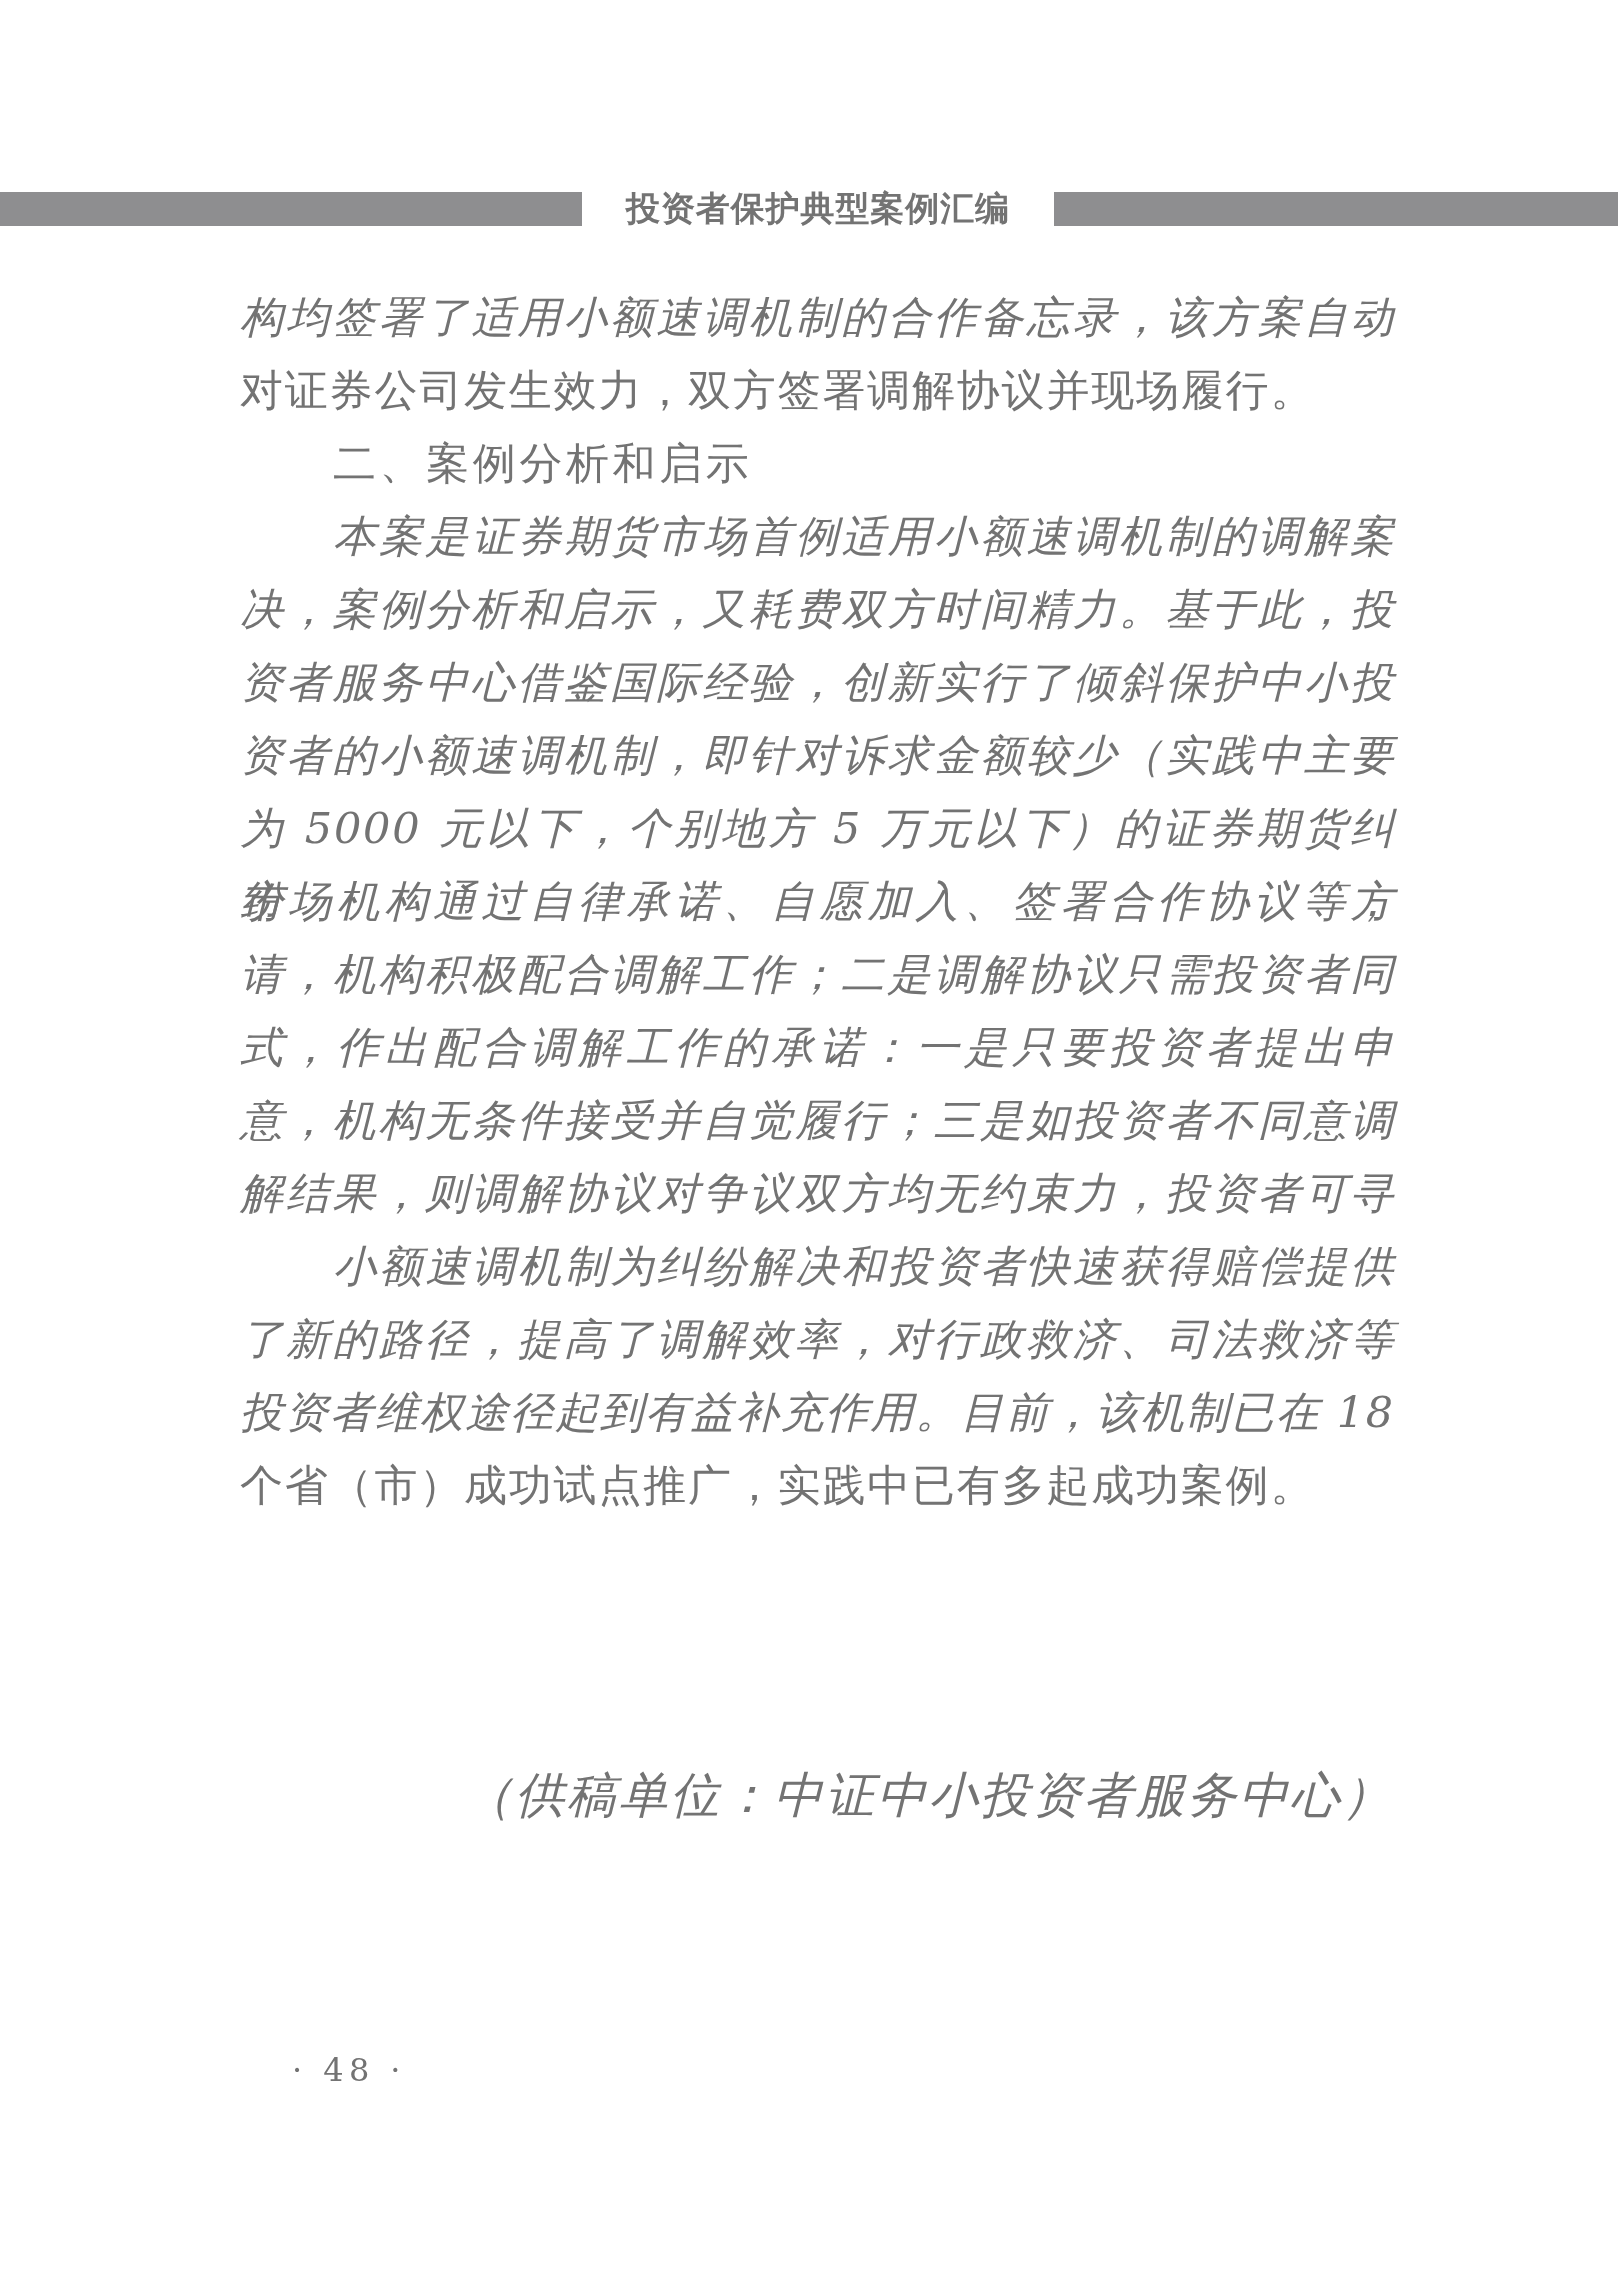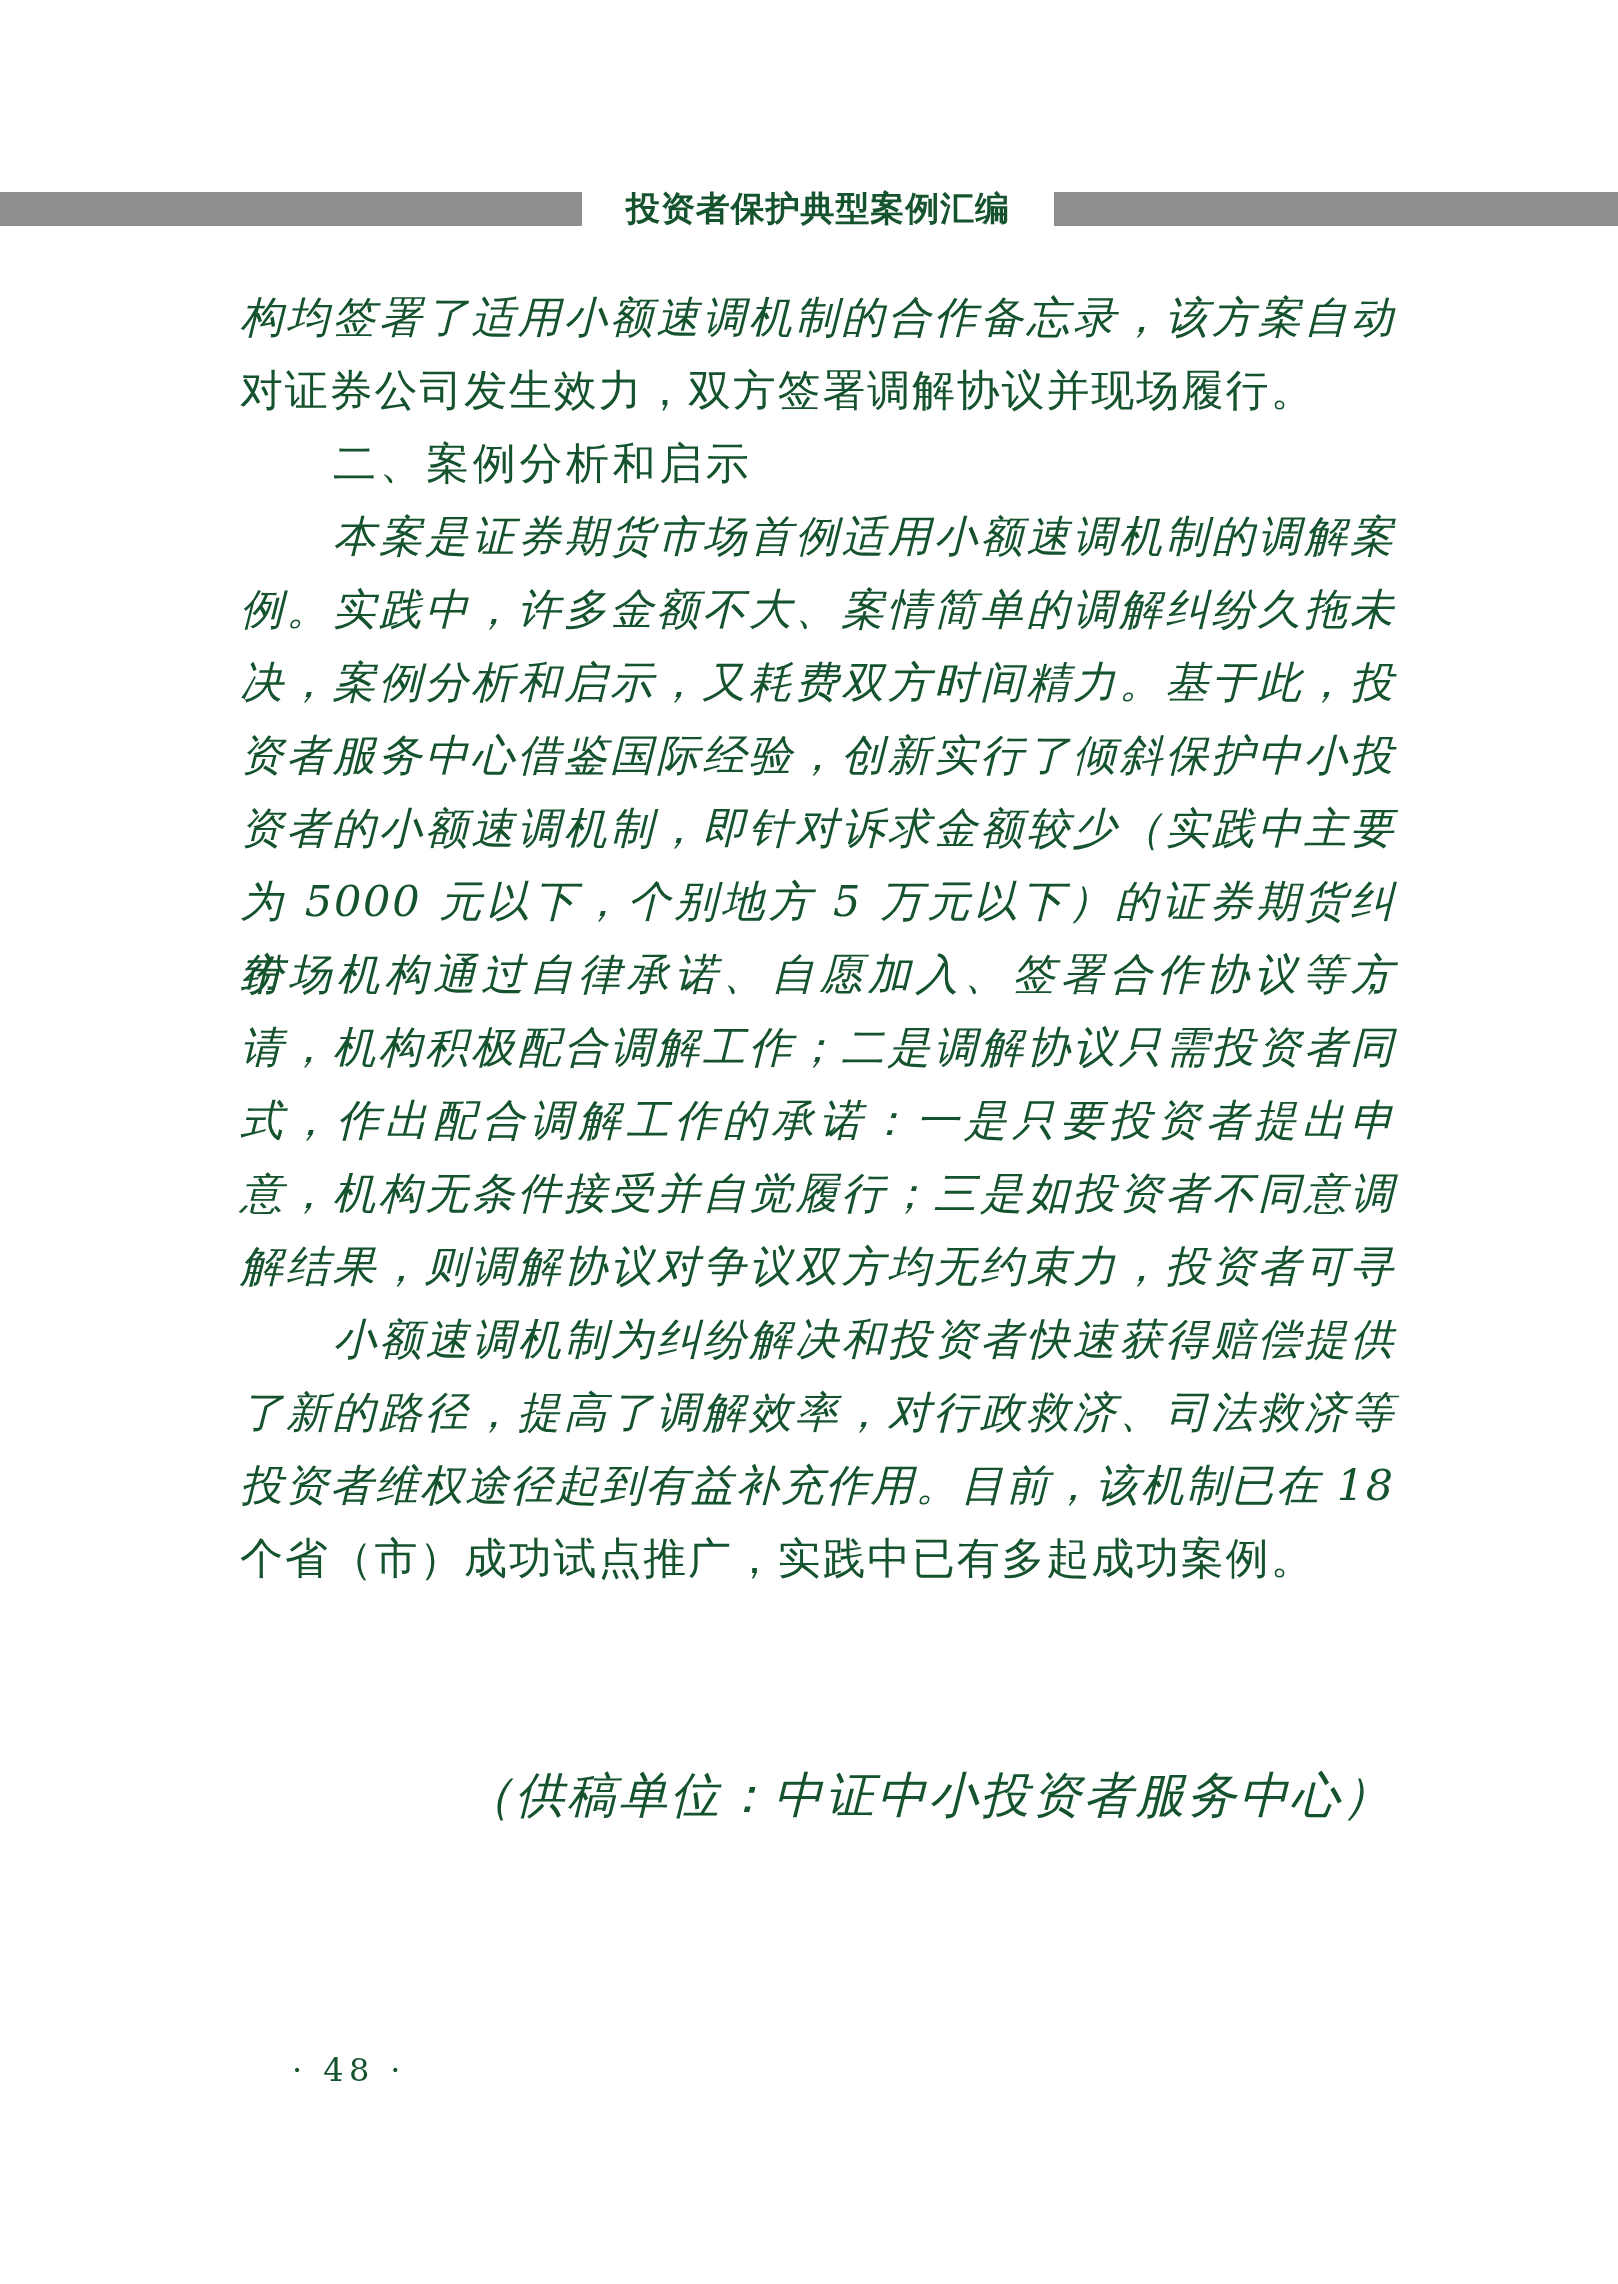--- a/index.html
+++ b/index.html
@@ -46,32 +46,31 @@
   }
   
   .page-number {
     position:absolute; left:292px; top:2049px;
     font-size:32px; line-height:43px; letter-spacing:5.4px; white-space:nowrap;
   }
 </style>
 </head>
 <body>
 
-<div class="page" style="background: rgb(255, 255, 255); color: #14532d;">
+<div class="page" style="background: rgb(255, 255, 255); color: #737373;">
 
   <div class="bar left" style="background: rgb(142, 142, 144);"></div>
   <div class="header-title">投资者保护典型案例汇编</div>
   <div class="bar right" style="background: rgb(142, 142, 144);"></div>
 
   <div class="body-text">
       <div class="line j">构均签署了适用小额速调机制的合作备忘录，该方案自动</div>
       <div class="line e">对证券公司发生效力，双方签署调解协议并现场履行。</div>
       <div class="line h">二、案例分析和启示</div>
       <div class="line j i">本案是证券期货市场首例适用小额速调机制的调解案</div>
-      <div class="line j">例。实践中，许多金额不大、案情简单的调解纠纷久拖未</div>
       <div class="line j">决，案例分析和启示，又耗费双方时间精力。基于此，投</div>
       <div class="line j">资者服务中心借鉴国际经验，创新实行了倾斜保护中小投</div>
       <div class="line j">资者的小额速调机制，即针对诉求金额较少（实践中主要</div>
       <div class="line j">为 5000 元以下，个别地方 5 万元以下）的证券期货纠纷，</div>
       <div class="line j">市场机构通过自律承诺、自愿加入、签署合作协议等方</div>
       <div class="line j">请，机构积极配合调解工作；二是调解协议只需投资者同</div>
       <div class="line j">式，作出配合调解工作的承诺：一是只要投资者提出申</div>
       <div class="line j">意，机构无条件接受并自觉履行；三是如投资者不同意调</div>
       <div class="line j">解结果，则调解协议对争议双方均无约束力，投资者可寻</div>
       <div class="line j i">小额速调机制为纠纷解决和投资者快速获得赔偿提供</div>

